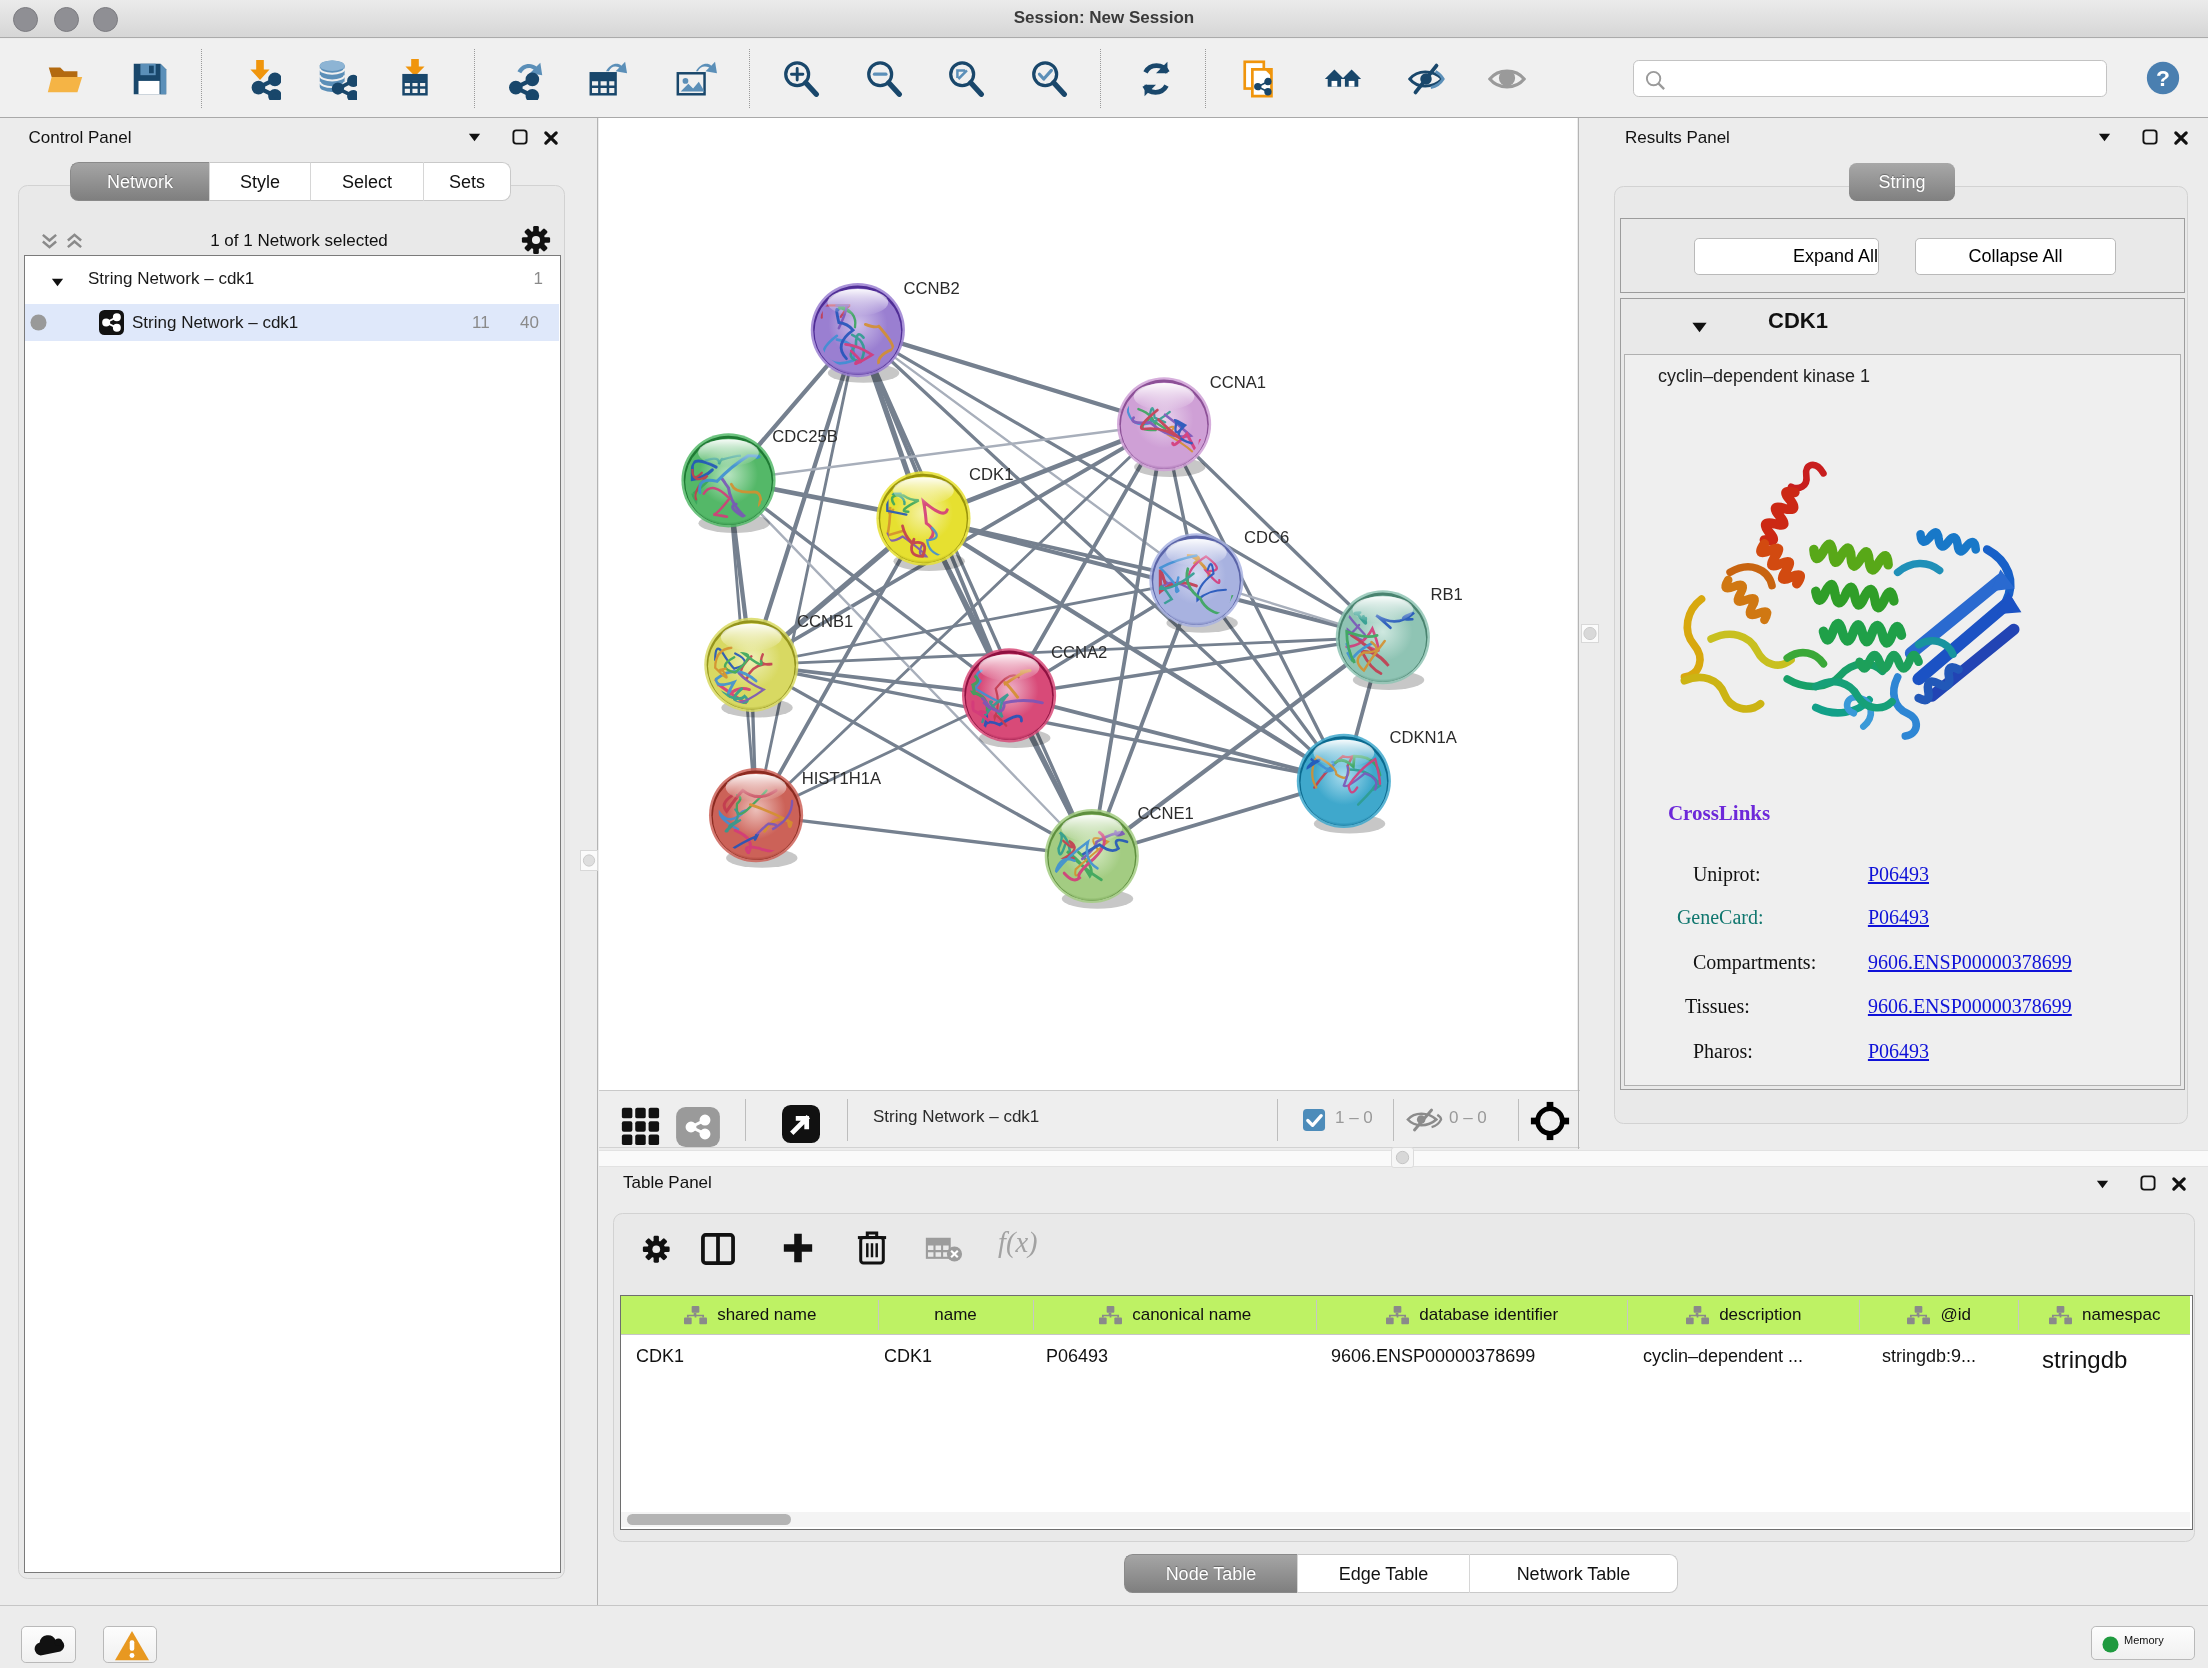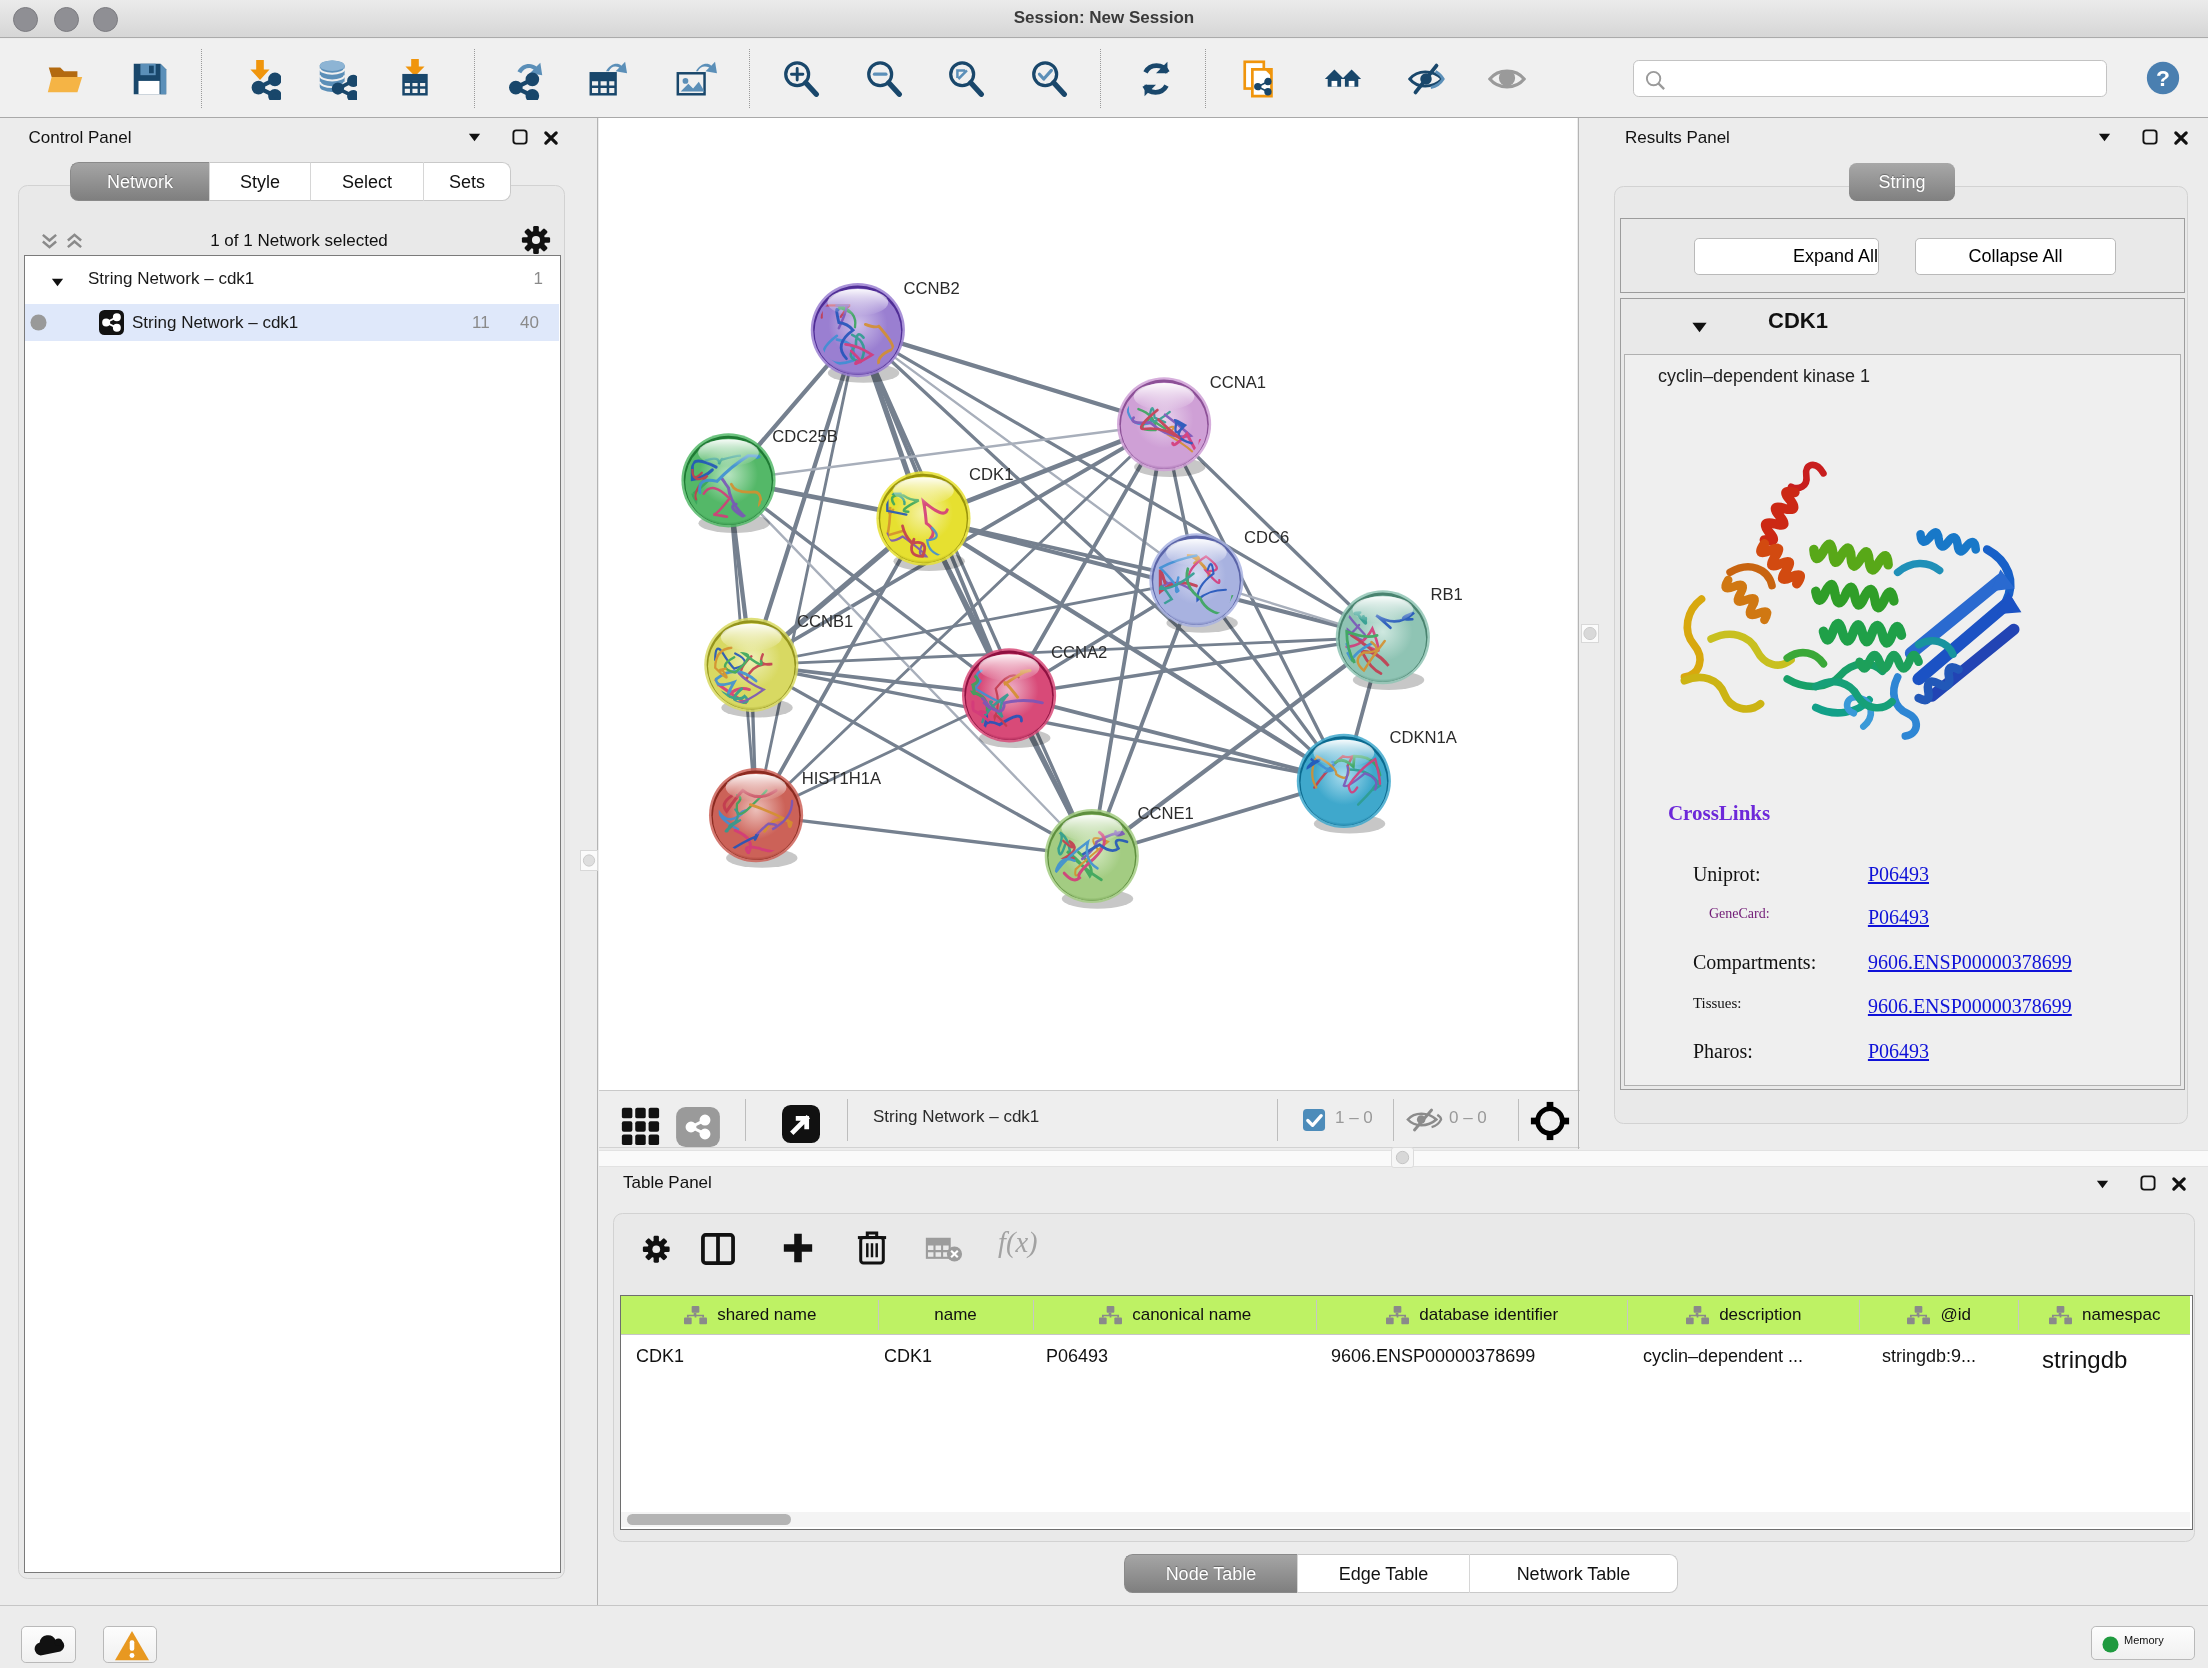--- a/index.html
+++ b/index.html
@@ -756,25 +756,25 @@
             <path d="M258 196 C272 188 288 192 294 206" stroke="#18949e" stroke-width="8" fill="none" stroke-linecap="round" stroke-linejoin="round"></path>
             <path d="M196 214 Q201 228 206 214 Q212 200 217 214 Q222 228 227 214 Q232 200 237 214 Q242 228 248 214 Q253 200 258 214" stroke="#1da05a" stroke-width="9" fill="none" stroke-linecap="round" stroke-linejoin="round"></path>
             <path d="M150 240 C170 230 186 236 194 250 C202 264 220 266 230 256" stroke="#16a078" stroke-width="8" fill="none" stroke-linecap="round" stroke-linejoin="round"></path>
             <path d="M120 210 C134 200 150 204 158 216" stroke="#3aa838" stroke-width="8" fill="none" stroke-linecap="round" stroke-linejoin="round"></path>
             <path d="M236 120 C250 108 268 108 280 118" stroke="#2090b8" stroke-width="8" fill="none" stroke-linecap="round" stroke-linejoin="round"></path>
             <path d="M260 80 Q261 94 270 83 Q278 72 279 85 Q281 99 289 88 Q297 77 299 91 Q300 104 308 93 Q317 82 318 96" stroke="#1878c8" stroke-width="9" fill="none" stroke-linecap="round" stroke-linejoin="round"></path>
           </svg></div>
 <div class="serif abs" style="left:43px;top:446px;font-size:21px;font-weight:bold;color:#6d28d9">CrossLinks</div>
 <div class="serif abs" style="left:68px;top:508px;font-size:20px;color:#111">Uniprot:</div>
 <div class="serif abs" style="left:243px;top:508px;font-size:20px"><a class="link">P06493</a></div>
-<div class="serif abs" style="left:84px;top:551px;font-size:14px;color:#701a75">GeneCard:</div>
+<div class="serif abs" style="left:52px;top:551px;font-size:20px;color:#0f766e">GeneCard:</div>
 <div class="serif abs" style="left:243px;top:551px;font-size:20px"><a class="link">P06493</a></div>
 <div class="serif abs" style="left:68px;top:596px;font-size:20px;color:#111">Compartments:</div>
 <div class="serif abs" style="left:243px;top:596px;font-size:20px"><a class="link">9606.ENSP00000378699</a></div>
-<div class="serif abs" style="left:68px;top:640px;font-size:15px;color:#111">Tissues:</div>
+<div class="serif abs" style="left:60px;top:640px;font-size:20px;color:#111">Tissues:</div>
 <div class="serif abs" style="left:243px;top:640px;font-size:20px"><a class="link">9606.ENSP00000378699</a></div>
 <div class="serif abs" style="left:68px;top:685px;font-size:20px;color:#111">Pharos:</div>
 <div class="serif abs" style="left:243px;top:685px;font-size:20px"><a class="link">P06493</a></div>
 </div>
 </div>
 </div>
 <div class="abs" style="left:1578px;top:118px;width:1px;height:1031px;background:#b4b4b4"></div>
 <div class="abs" style="left:1581px;top:624px;width:18px;height:19px;background:#fbfbfb;border:1px solid #d8d8d8"><svg width="16" height="17" viewBox="0 0 17 18">
       <circle cx="8.5" cy="9" r="6.5" fill="#d9d9d9" stroke="#c9c9c9"></circle>
     </svg></div>

